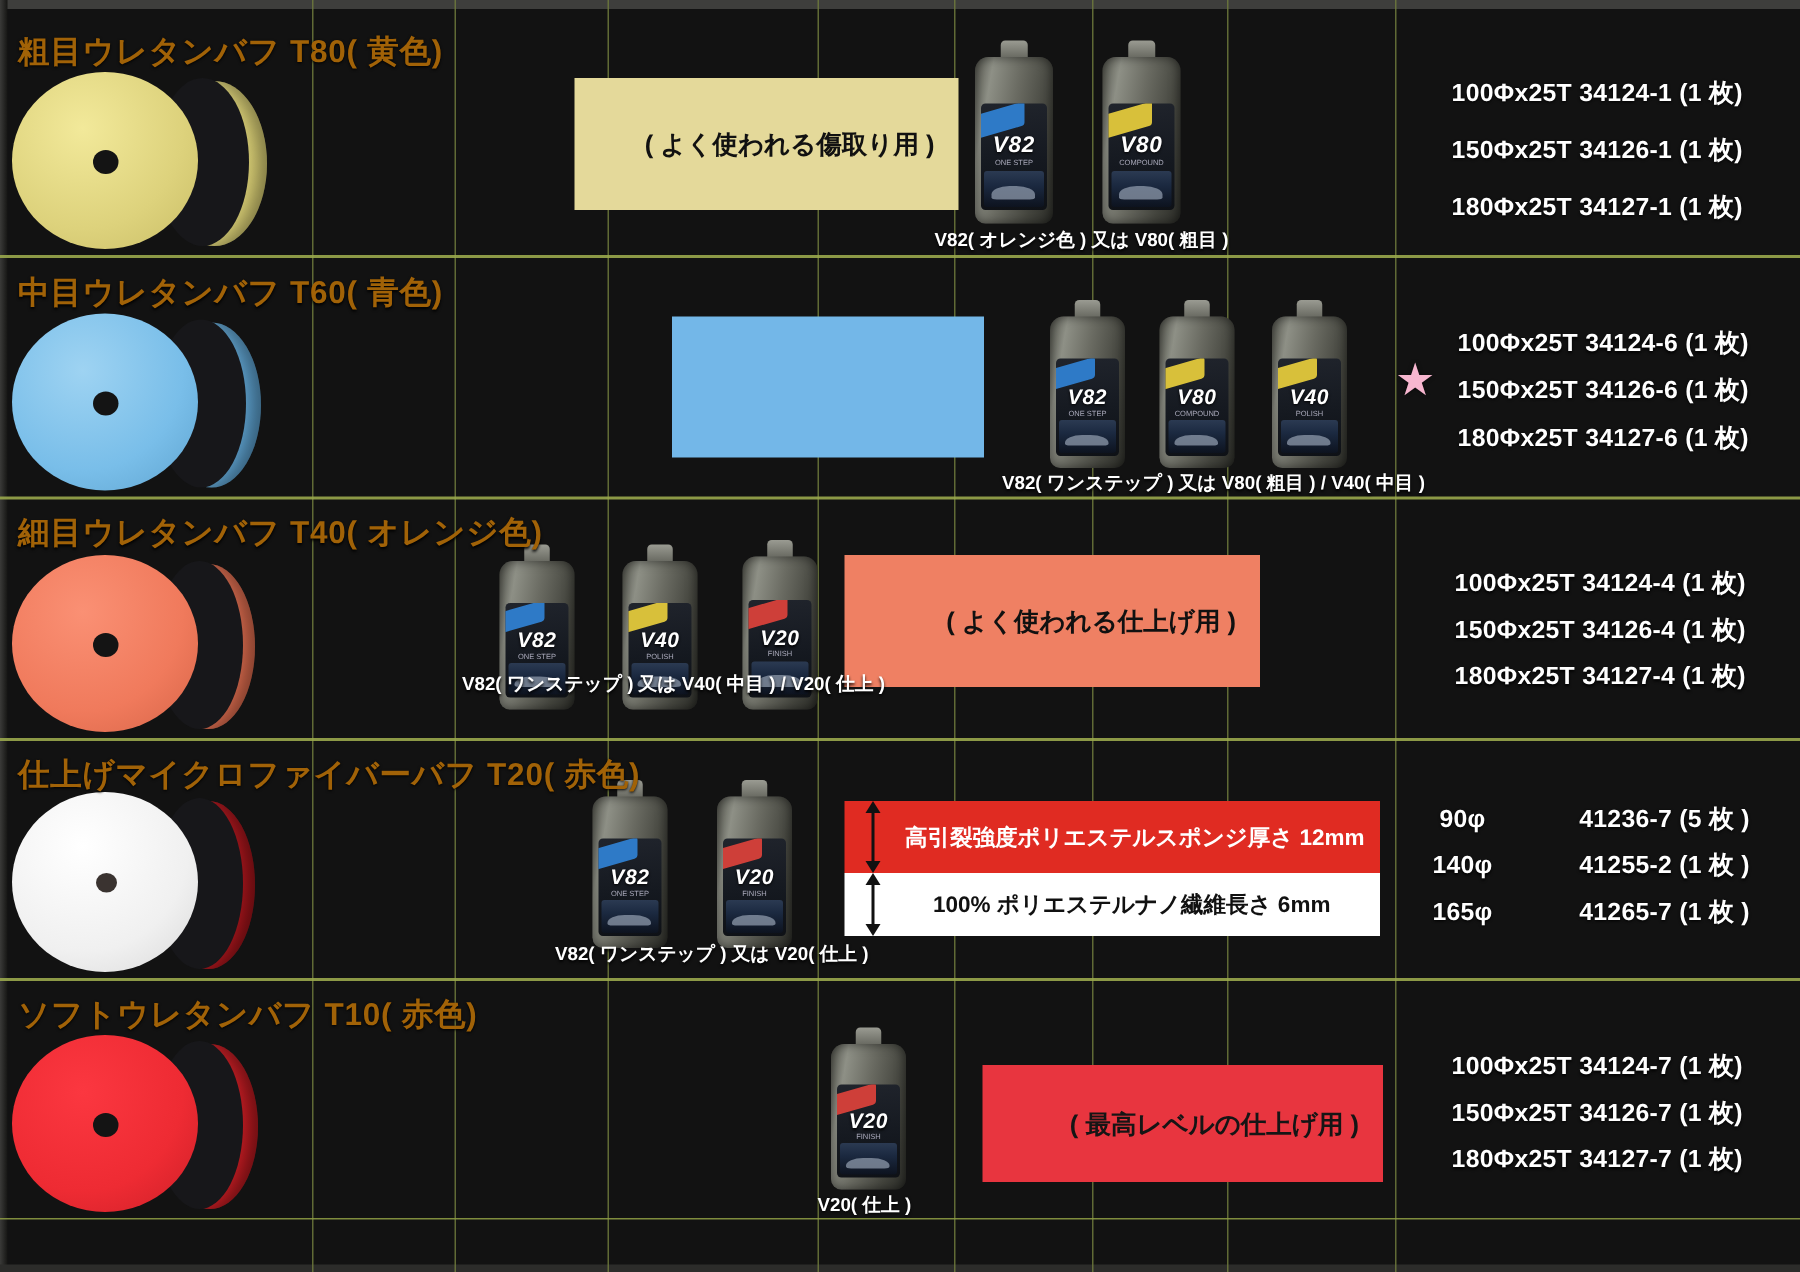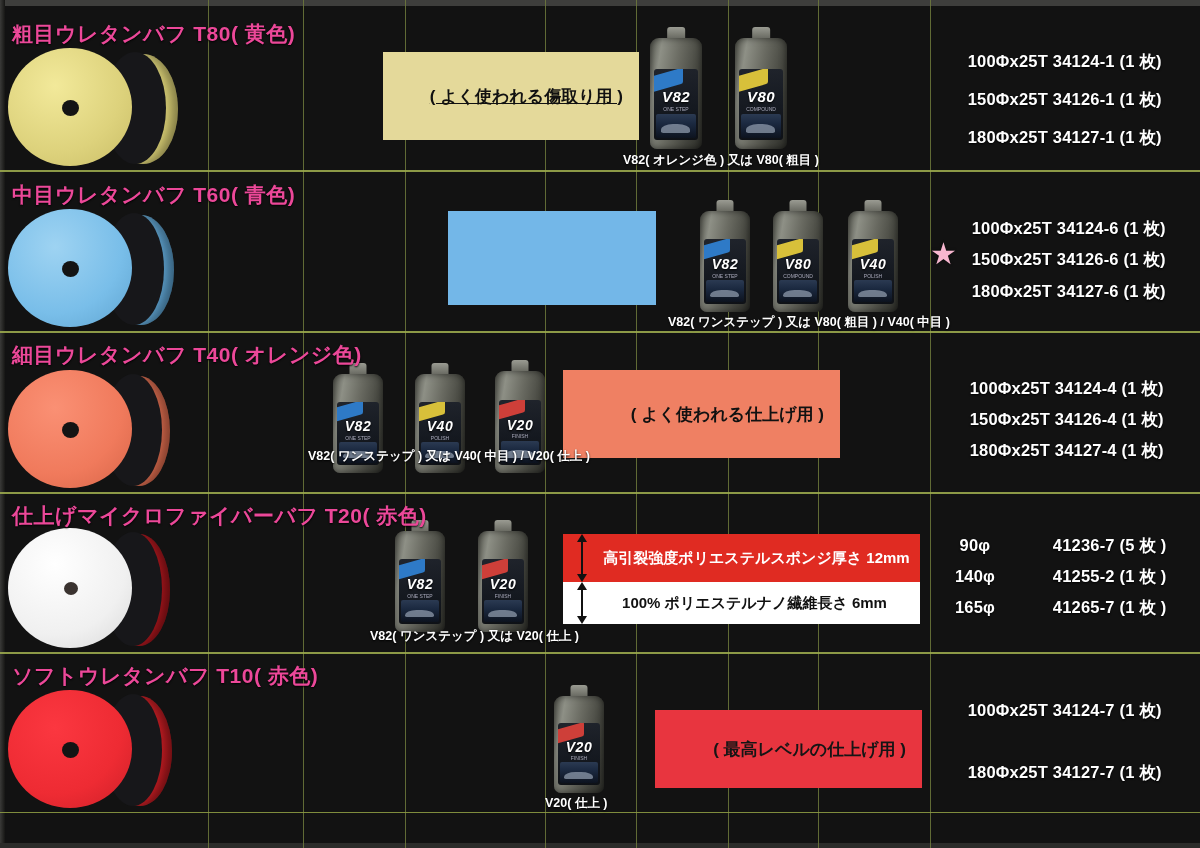--- a/index.html
+++ b/index.html
@@ -8,21 +8,21 @@
 
   
   .vline{position:absolute;top:0;bottom:0;width:1px;background:#6f7a3c;opacity:.85;}
   .hline{position:absolute;left:0;right:0;height:1px;background:#8c9a42;opacity:.9;}
   .hline.thick{height:2px;background:#9aa84c;}
   .leftedge{position:absolute;left:0;top:0;bottom:0;width:5px;background:linear-gradient(to right,#3a3a38,#161614);}
   .topedge{position:absolute;left:0;right:0;top:0;height:6px;background:#3e3e3c;}
   .botedge{position:absolute;left:0;right:0;bottom:0;height:5px;background:#2c2c2a;}
 
   
-  .rowhead{position:absolute;color:#ec4899;font-weight:bold;font-size:21px;letter-spacing:.5px;
+  .rowhead{position:absolute;color:#a16207;font-weight:bold;font-size:21px;letter-spacing:.5px;
            text-shadow:0 1px 2px #000;white-space:nowrap;z-index:6;}
 
   
   .pad{position:absolute;z-index:4;}
   .pad .disc{position:absolute;border-radius:50%;}
   .pad .hole{position:absolute;border-radius:50%;background:#141414;}
   .pad .side{position:absolute;border-radius:50%/50%;}
 
   
   .bottle{position:absolute;z-index:5;}
@@ -90,21 +90,21 @@
   <div class="hline" style="top:812px"></div>
 
   <div class="rowhead" style="left:12px;top:20px">粗目ウレタンバフ T80( 黄色)</div>
   <div class="pad" style="left:8px;top:48px;width:180px;height:118px;">
     <div class="side" style="left:100px;top:6px;width:70px;height:110px;background:linear-gradient(100deg,#e8de86,#c9bf6a);box-shadow:inset -6px 0 10px rgba(0,0,0,.35);"></div>
     <div class="side" style="left:96px;top:4px;width:62px;height:112px;background:#17171a;"></div>
     <div class="disc" style="left:0;top:0;width:124px;height:118px;background:radial-gradient(circle at 38% 32%,#f2e99a,#ddd27c 60%,#c9bd66 100%);"></div>
     <div class="hole" style="left:54px;top:52px;width:17px;height:16px;"></div>
   </div>
   <div class="block" style="left:383px;top:52px;width:256px;height:88px;background:#e4d99a;">
-    <div class="btxt" style="font-size:17px;text-decoration:underline;">( よく使われる傷取り用 )</div>
+    <div class="btxt" style="font-size:17px;">( よく使われる傷取り用 )</div>
   </div>
   <div class="bottle" style="left:650px;top:27px;width:52px;height:122px;">
     <div class="bt-cap"></div>
     <div class="bt-body">
       <div class="bt-label">
         <div class="bt-swoosh" style="background:#2f7fd0;"></div>
         <div class="bt-name" style="font-size:15px;">V82</div>
         <div class="bt-sub">ONE STEP</div>
         <div class="bt-car"></div>
       </div>
@@ -332,18 +332,22 @@
     </div>
   </div>
   <div class="bcap" style="left:545px;top:795px;">V20( 仕上 )</div>
   <div class="block" style="left:655px;top:710px;width:267px;height:78px;background:#e8353f;">
     <div class="btxt" style="font-size:17px;color:#151515;">( 最高レベルの仕上げ用 )</div>
   </div>
   <div class="spec" style="left:956px;top:700px;">
     <span class="sz" style="width:92px">100Φx25T</span>
     <span class="cd">34124-7 (1 枚)</span>
   </div>
+  <div class="spec" style="left:956px;top:731px;">
+    <span class="sz" style="width:92px">150Φx25T</span>
+    <span class="cd">34126-7 (1 枚)</span>
+  </div>
   <div class="spec" style="left:956px;top:762px;">
     <span class="sz" style="width:92px">180Φx25T</span>
     <span class="cd">34127-7 (1 枚)</span>
   </div>
 
 </div>
 
 </body></html>

